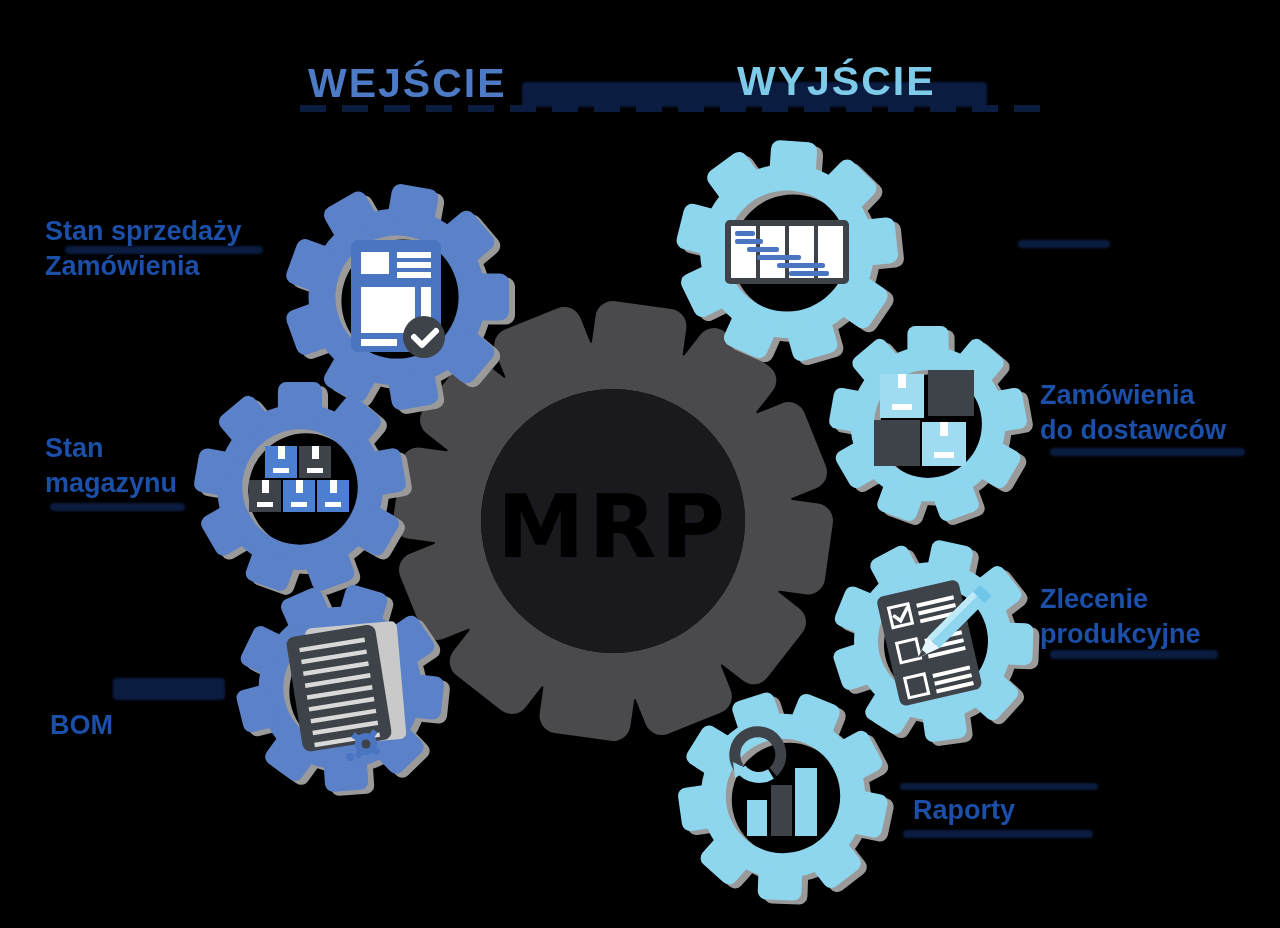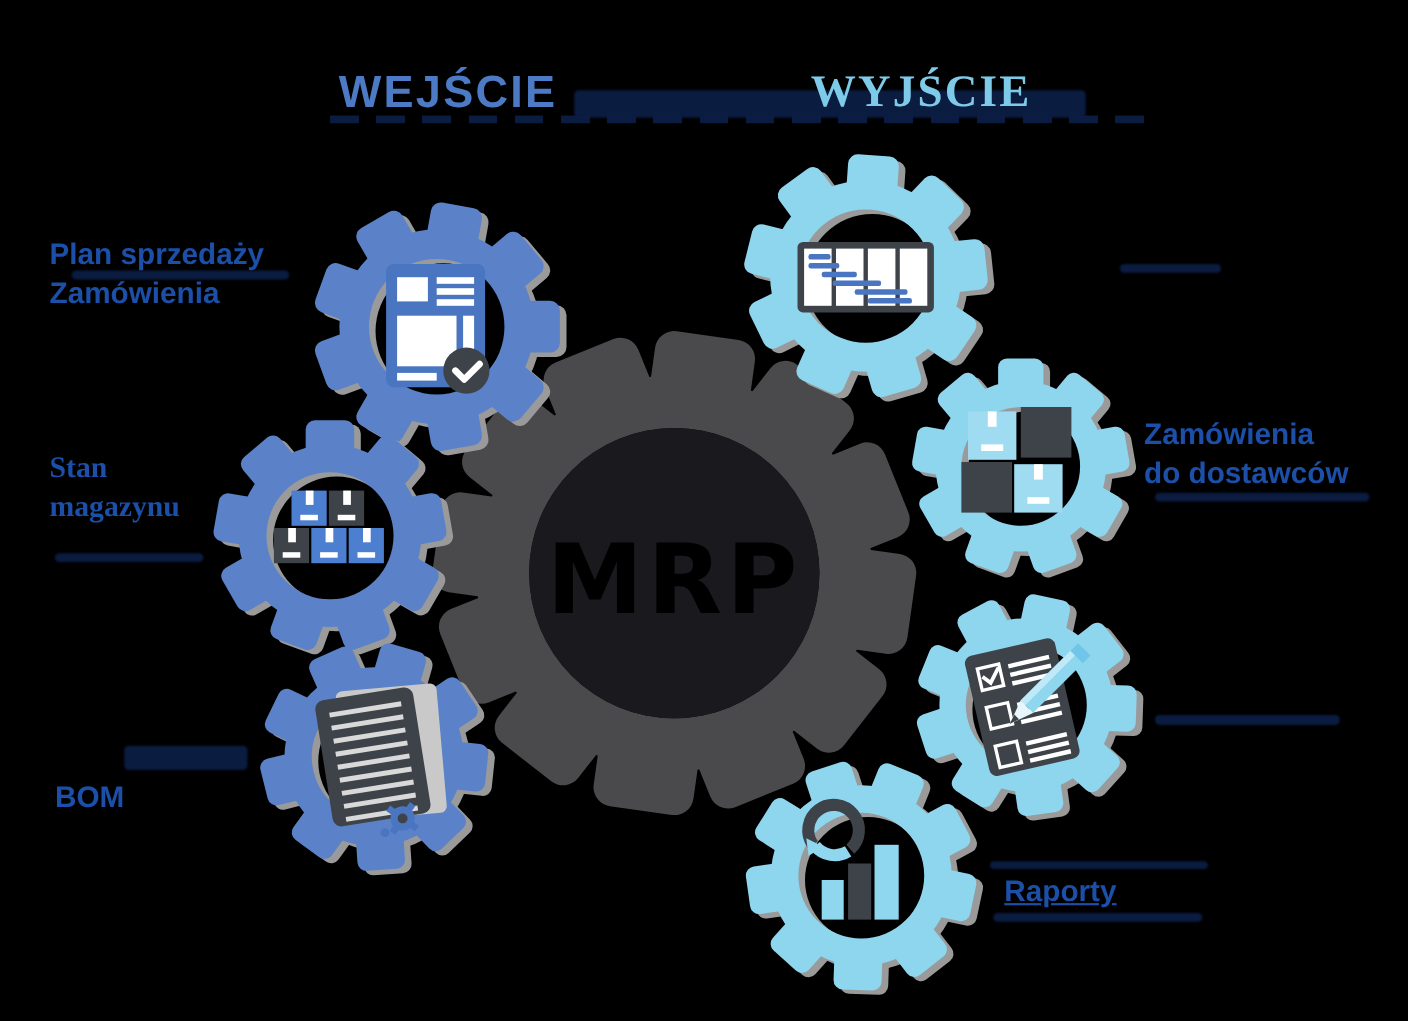--- a/index.html
+++ b/index.html
@@ -7,32 +7,32 @@
     position:relative;width:1280px;height:928px;overflow:hidden;
     background:var(--bg,#000);
     font-family:"Liberation Sans","DejaVu Sans",sans-serif;
   }
   #gear-canvas{position:absolute;left:0;top:0;}
   .hdr{
     position:absolute;font-size:41px;font-weight:800;letter-spacing:2px;
     white-space:nowrap;
   }
   .hdr-in{left:284px;top:60px;color:var(--hdr-in,#4c7ac4);margin-left:24px;}
-  .hdr-out{left:737px;top:58px;color:var(--hdr-out,#7ecbe9);font-family:Liberation Serif, serif;}
+  .hdr-out{left:737px;top:58px;color:var(--hdr-out,#7ecbe9);}
   .lbl{
     position:absolute;font-size:27px;font-weight:700;line-height:1.3;
     color:var(--label-blue,#1b4fa8);white-space:pre-line;
   }
   .lbl-sales{left:45px;top:214px;}
-  .lbl-stock{left:45px;top:408px;font-family:Liberation Serif, serif;}
+  .lbl-stock{left:45px;top:431px;}
   .lbl-bom{left:50px;top:708px;}
   .lbl-masterplan{left:922px;top:210px;}
   .lbl-supplier{left:1040px;top:378px;}
   .lbl-production{left:1040px;top:582px;}
-  .lbl-reports{left:913px;top:793px;text-decoration:underline;}
+  .lbl-reports{left:913px;top:793px;}
   .ghost{
     position:absolute;background:var(--ghost,#0c1e45);border-radius:4px;
     filter:blur(1.2px);opacity:.95;
   }
   .ghost-dashed{
     position:absolute;height:7px;filter:blur(.6px);opacity:.95;
     background:repeating-linear-gradient(90deg,var(--ghost,#0c1e45) 0 26px,transparent 26px 42px);
   }
 </style>
 </head>
@@ -344,22 +344,24 @@
   <div class="ghost" style="left:113px;top:678px;width:112px;height:22px;"></div>
   <div class="ghost" style="left:1018px;top:240px;width:92px;height:8px;"></div>
   <div class="ghost" style="left:1050px;top:448px;width:195px;height:8px;"></div>
   <div class="ghost" style="left:1050px;top:650px;width:168px;height:9px;"></div>
   <div class="ghost" style="left:900px;top:783px;width:198px;height:7px;"></div>
   <div class="ghost" style="left:903px;top:830px;width:190px;height:8px;"></div>
 
   <div class="hdr hdr-in">WEJŚCIE</div>
   <div class="hdr hdr-out">WYJŚCIE</div>
 
-  <div class="lbl lbl-sales">Plan sprzedaży
+  <div class="lbl lbl-sales">Stan sprzedaży
 Zamówienia</div>
   <div class="lbl lbl-stock">Stan
 magazynu</div>
   <div class="lbl lbl-bom">BOM</div>
   <div class="lbl lbl-supplier">Zamówienia
 do dostawców</div>
+  <div class="lbl lbl-production">Zlecenie
+produkcyjne</div>
   <div class="lbl lbl-reports">Raporty</div>
 
 </div>
 
 </body></html>

